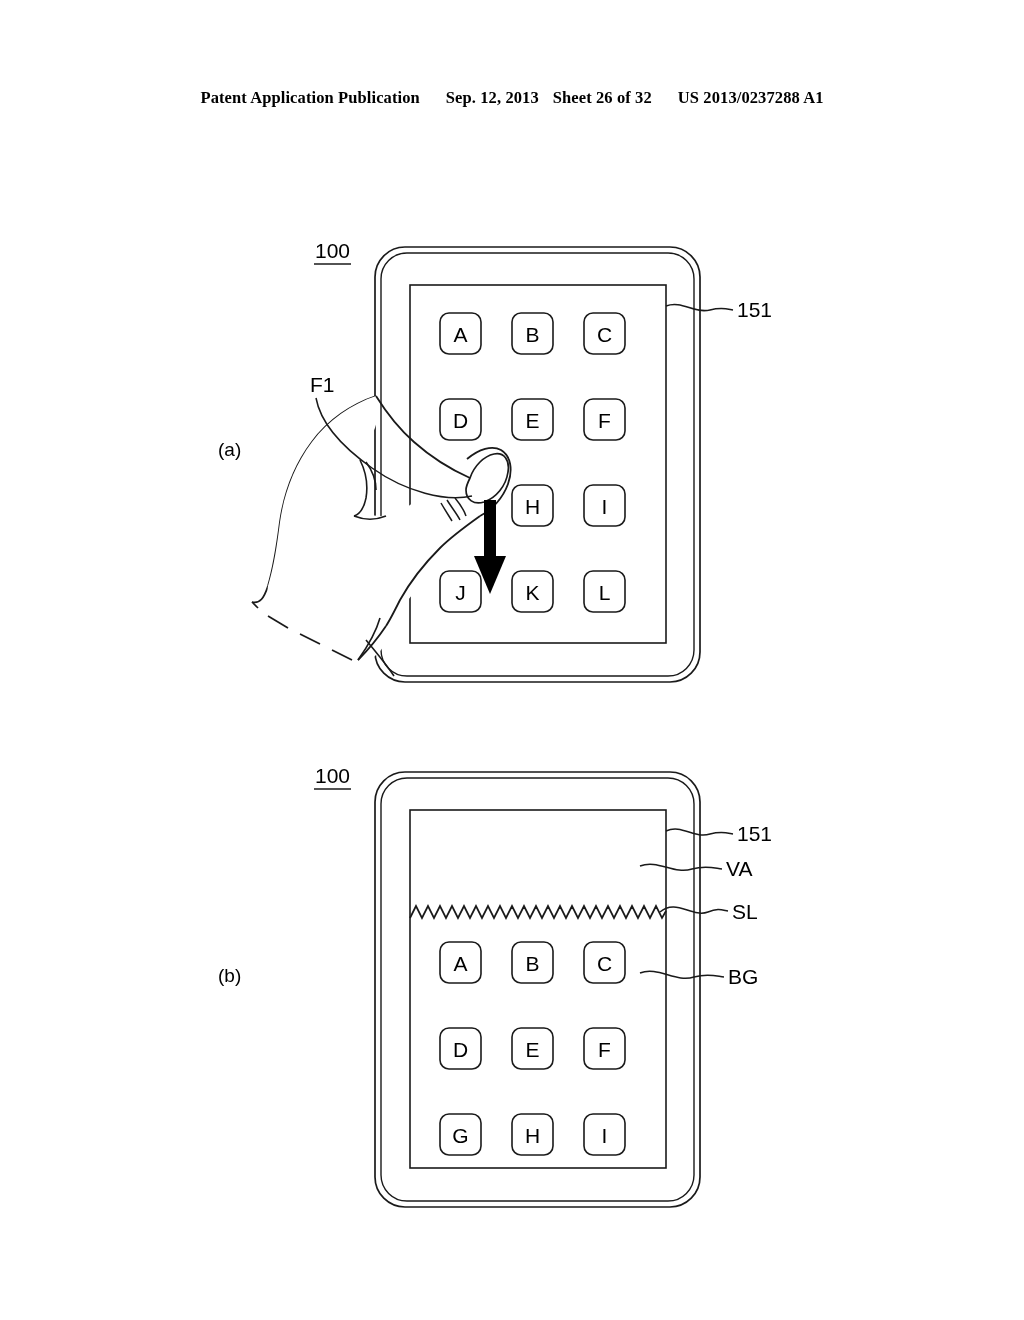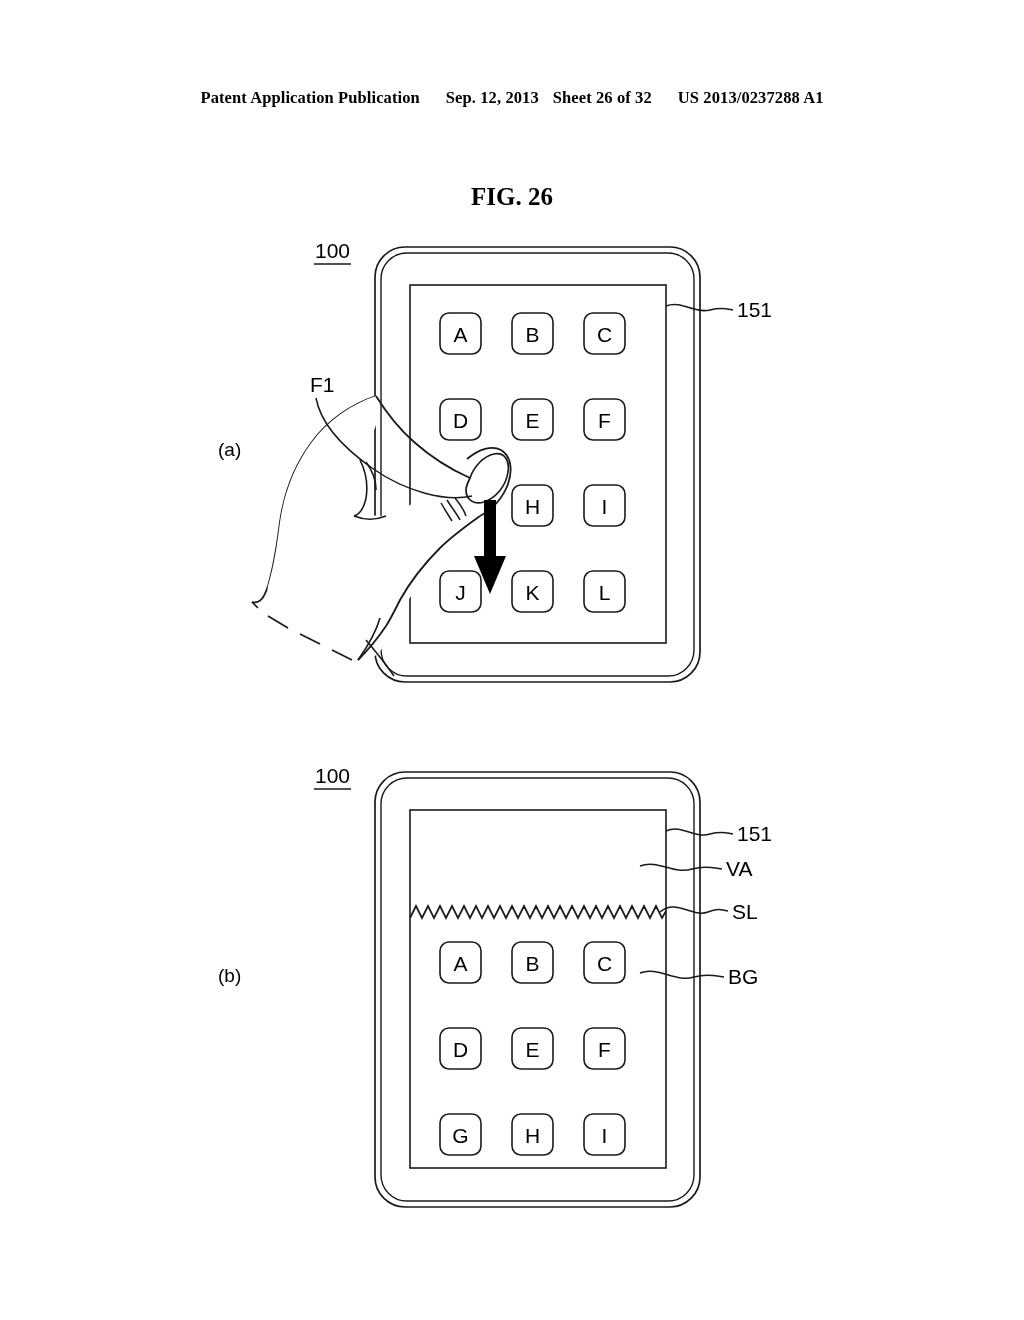--- a/index.html
+++ b/index.html
@@ -74,21 +74,20 @@
     fill: #000;
   }
 </style>
 </head>
 <body>
 
 <div id="page">
 
   <div class="hdr"><span>Patent Application Publication</span><span class="gap1"></span><span>Sep. 12, 2013</span><span class="gap2"></span><span>Sheet 26 of 32</span><span class="gap3"></span><span>US 2013/0237288 A1</span></div>
 
-  <div class="figtitle">FIG. 26</div>
 
   <svg class="draw" viewBox="0 0 1024 1320" xmlns="http://www.w3.org/2000/svg">
     <defs>
       <g id="keycap">
         <rect x="0" y="0" width="41" height="41" rx="9" ry="9" fill="#fff" stroke="#1a1a1a" stroke-width="1.6"></rect>
       </g>
     </defs>
 
     <g>
 

